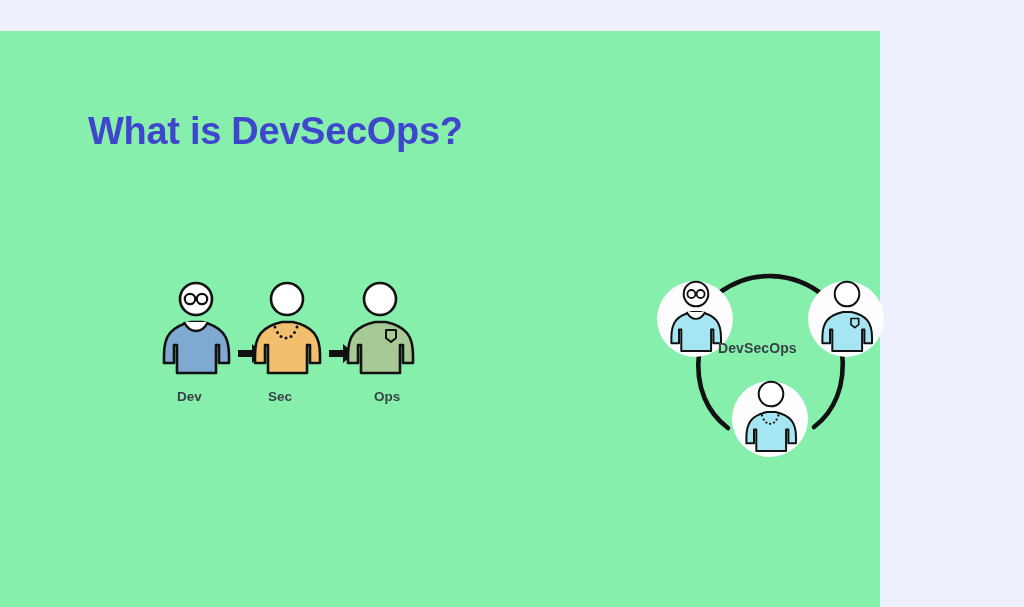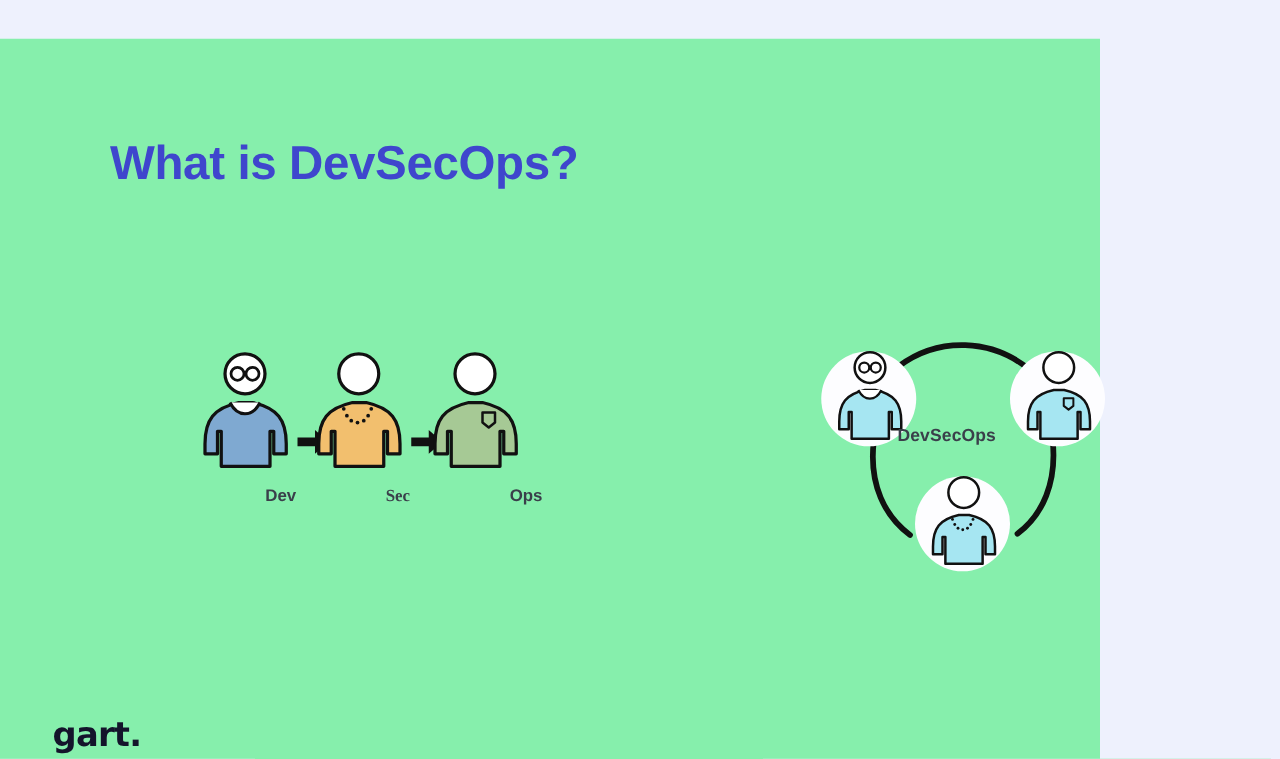--- a/index.html
+++ b/index.html
@@ -45,26 +45,26 @@
     width: 280px;
     height: 140px;
   }
   .pipeline-svg { display: block; }
 
   .fig-label {
     position: absolute;
     font-size: 13.5px;
     font-weight: 700;
     color: #3a3f4a;
-    text-align: right;
+    text-align: left;
     width: 60px;
     top: 358px;
   }
   #label-dev  { left: 177px; }
-  #label-sec  { left: 268px; font-family: Liberation Serif, serif; }
+  #label-sec  { left: 268px; }
   #label-ops  { left: 374px; }
 
   
   #cycle-group {
     position: absolute;
     left: 646px;
     top: 224px;
     width: 250px;
     height: 216px;
   }
@@ -224,17 +224,14 @@
           <circle cx="130.6" cy="164.6" r="1.15"></circle>
           <circle cx="132.4" cy="160.5" r="1.15"></circle>
         </g>
         <circle cx="125" cy="139" r="12.3" fill="#ffffff" stroke="#111111" stroke-width="2"></circle>
       </g>
     </svg>
   </div>
 
   <div id="cycle-center-label">DevSecOps</div>
 
-  <div id="brand-logo">
-    <div id="brand-logo-text">gart.</div>
-  </div>
 
 </div>
 
 </body></html>

